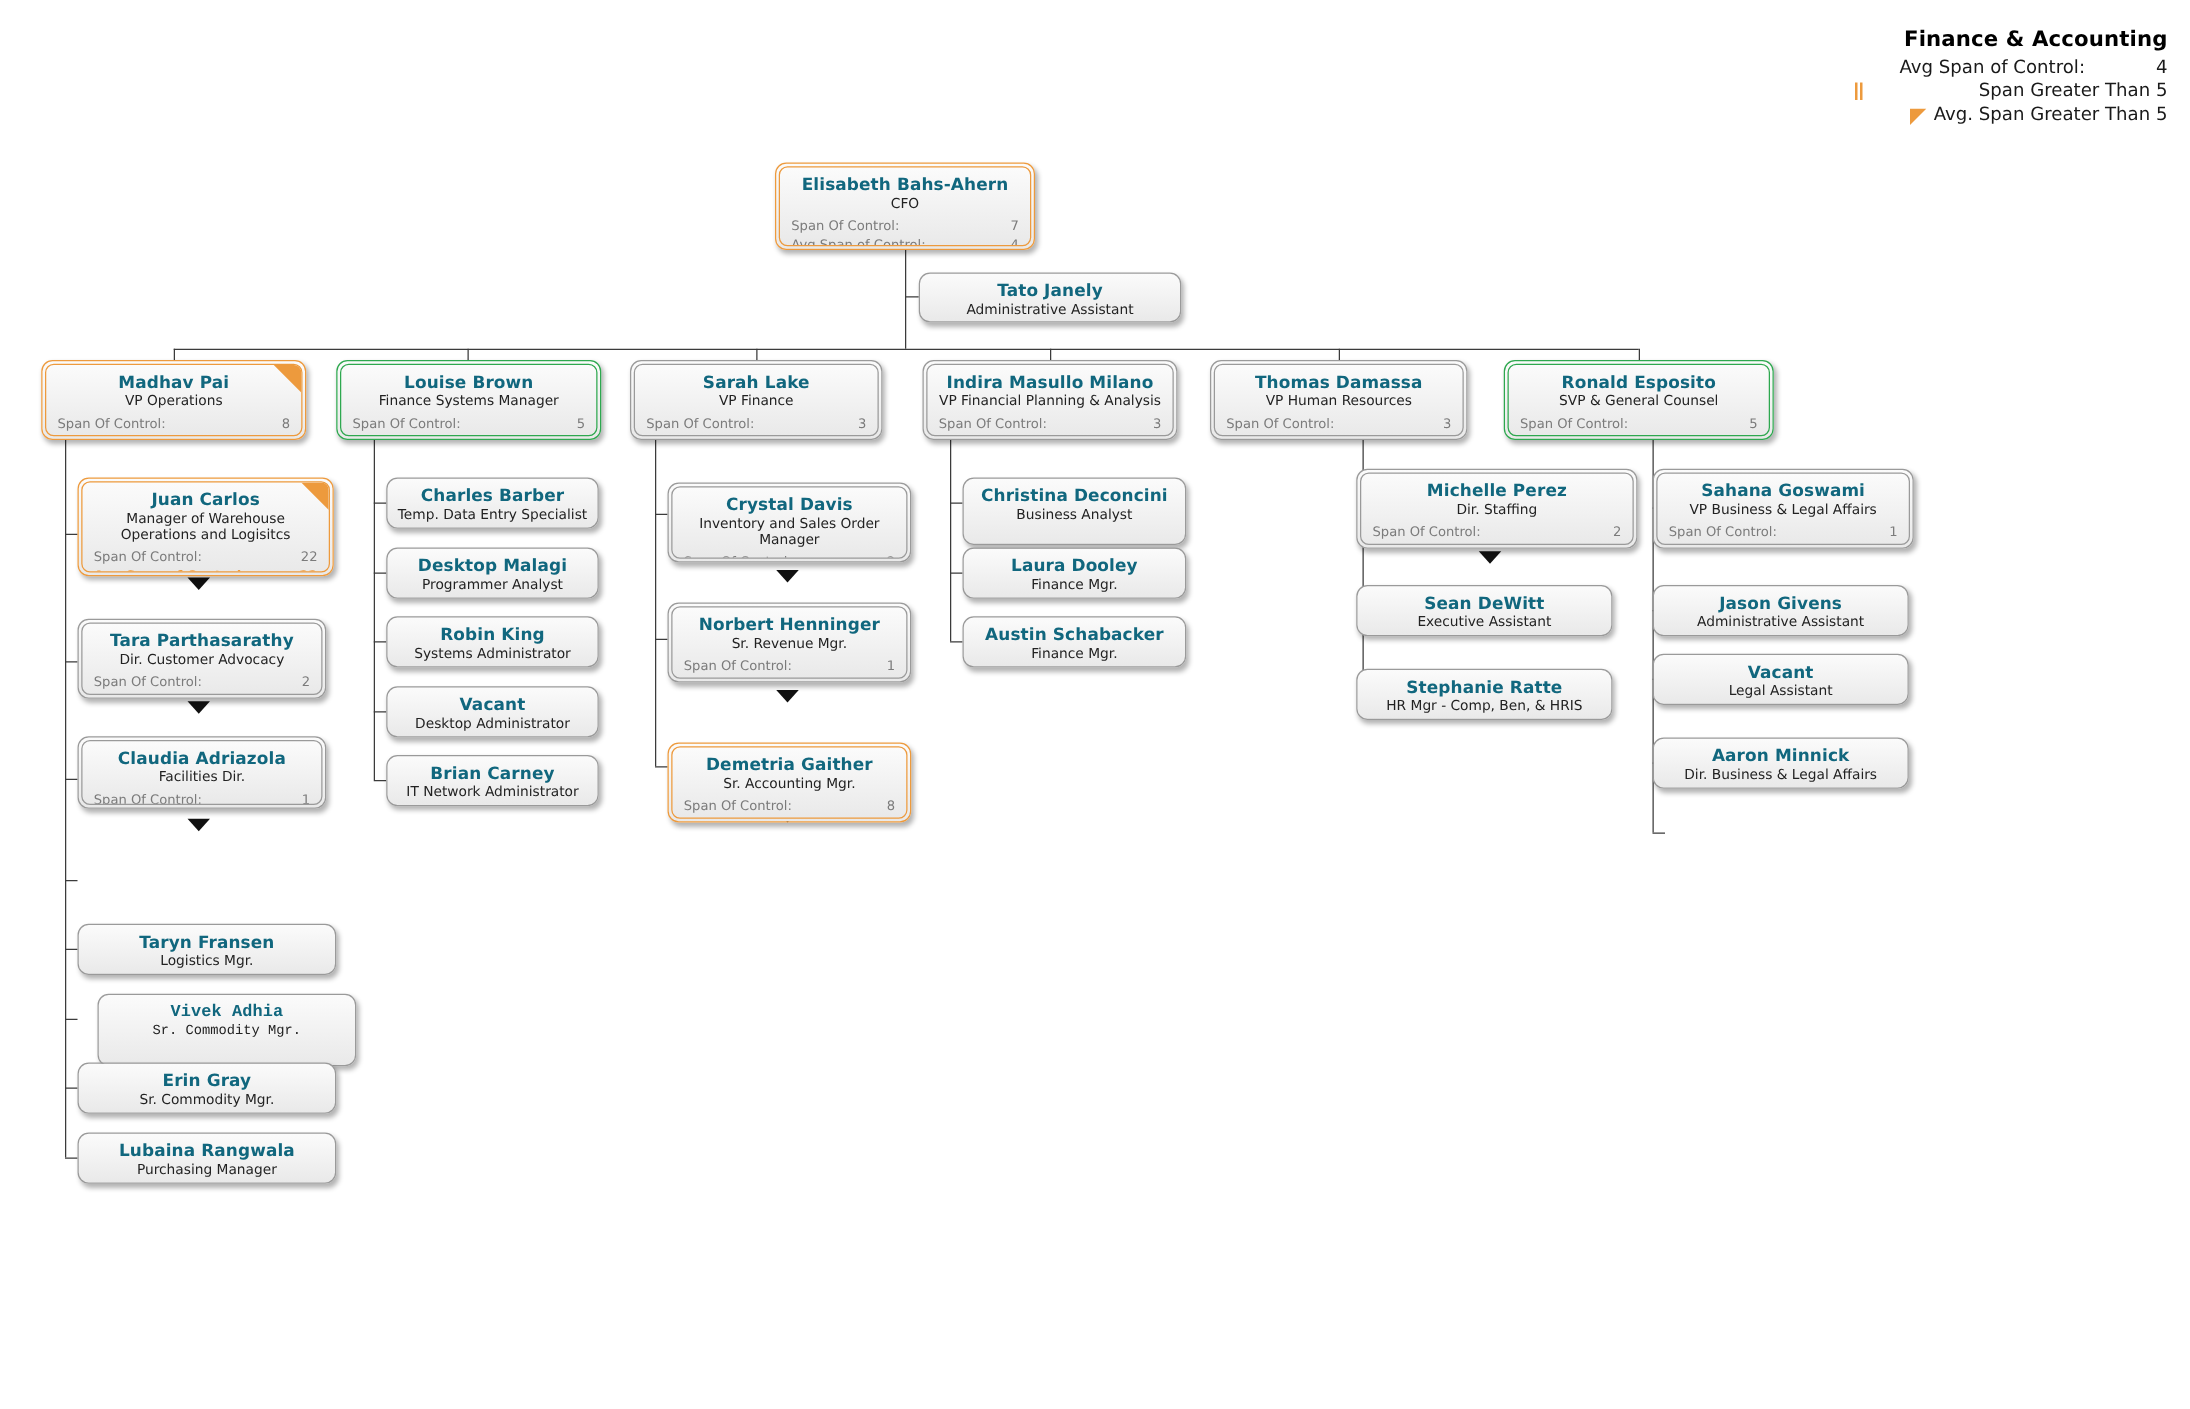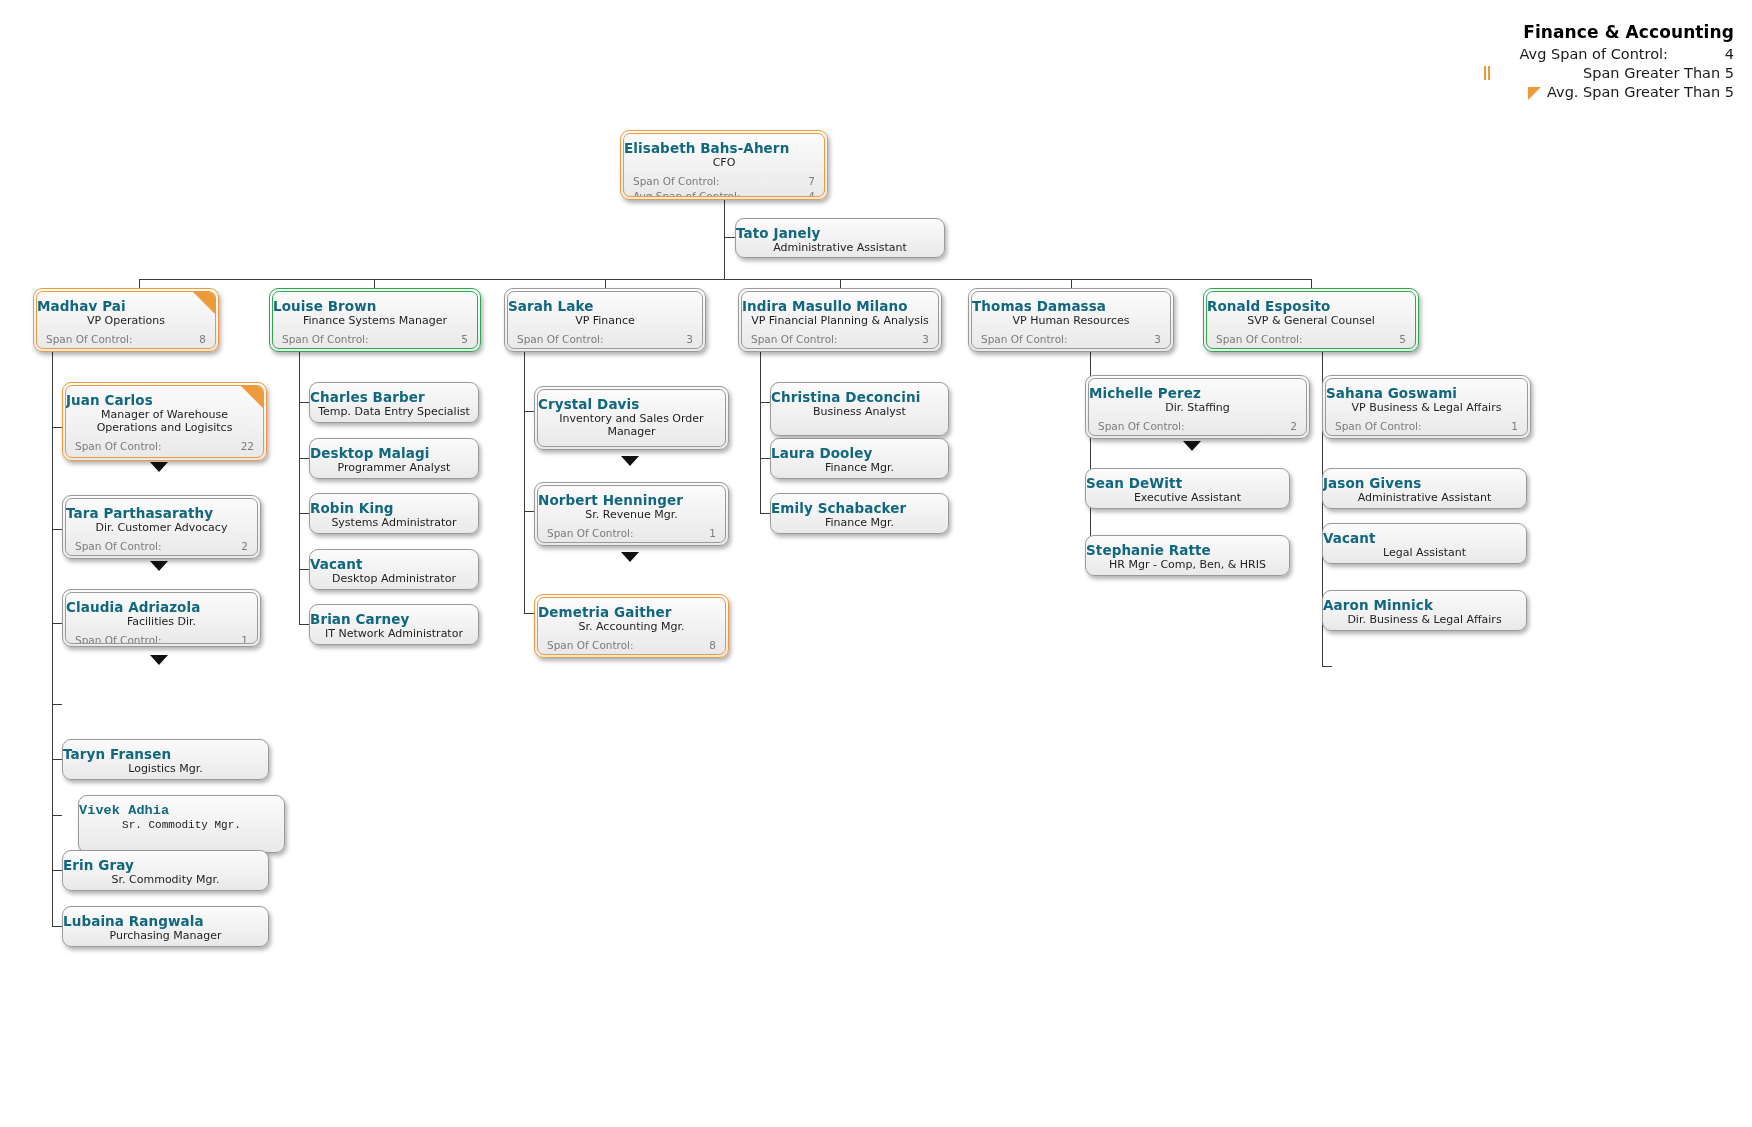--- a/index.html
+++ b/index.html
@@ -83,21 +83,21 @@
   .node.dbl.orange { border-color:#ED9A3D; }
   .node.dbl.orange > .inner { border-color:#ED9A3D; }
   .node.dbl.green  { border-color:#2EA84F; }
   .node.dbl.green  > .inner { border-color:#2EA84F; }
 
   .node.leaf > .inner {
     height:100%; position:relative; overflow:hidden; border-radius:8px;
   }
 
   .nm {
-    color:#11677E; font-weight:bold;
+    text-align:center; color:#11677E; font-weight:bold;
     font-size:13.5px; letter-spacing:.1px;
     padding-top:7px; line-height:1.12;
   }
   .ttl {
     text-align:center; color:#222; font-size:11px;
     line-height:1.18; padding:1px 6px 0 6px;
   }
   .stats { padding:4px 9px 0 9px; }
   .srow {
     display:flex; justify-content:space-between;
@@ -211,21 +211,21 @@
     </div>
   </div>
 
   <div class="node leaf" style="left:735px; top:218px; width:210px; height:40px;">
     <div class="inner">
       <div class="nm">Tato Janely</div>
       <div class="ttl">Administrative Assistant</div>
     </div>
   </div>
 
-  <div class="node dbl orange" style="left:33px; top:288px; width:186px; height:64px;">
+  <div class="node dbl orange" style="left:33px; top:288px; width:212px; height:64px;">
     <div class="inner">
       <div class="corner-tri"></div>
       <div class="nm">Madhav Pai</div>
       <div class="ttl">VP Operations</div>
       <div class="stats">
         <div class="srow">
           <span>Span Of Control:</span>
           <span class="sval">8</span>
         </div>
         <div class="srow hot">
@@ -484,21 +484,21 @@
     </div>
   </div>
   <div class="node leaf" style="left:770px; top:438px; width:179px; height:41px;">
     <div class="inner">
       <div class="nm">Laura Dooley</div>
       <div class="ttl">Finance Mgr.</div>
     </div>
   </div>
   <div class="node leaf" style="left:770px; top:493px; width:179px; height:41px;">
     <div class="inner">
-      <div class="nm">Emily Schabacker</div>
+      <div class="nm">Austin Schabacker</div>
       <div class="ttl">Finance Mgr.</div>
     </div>
   </div>
 
   <div class="node dbl" style="left:1085px; top:375px; width:225px; height:64px;">
     <div class="inner">
       <div class="nm">Michelle Perez</div>
       <div class="ttl">Dir. Staffing</div>
       <div class="stats">
         <div class="srow">

